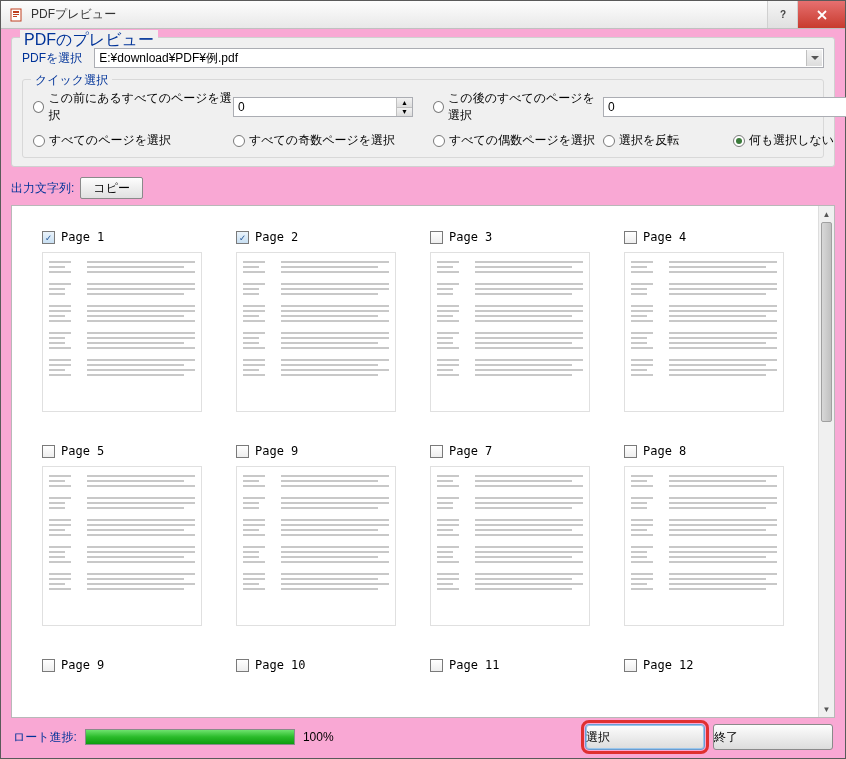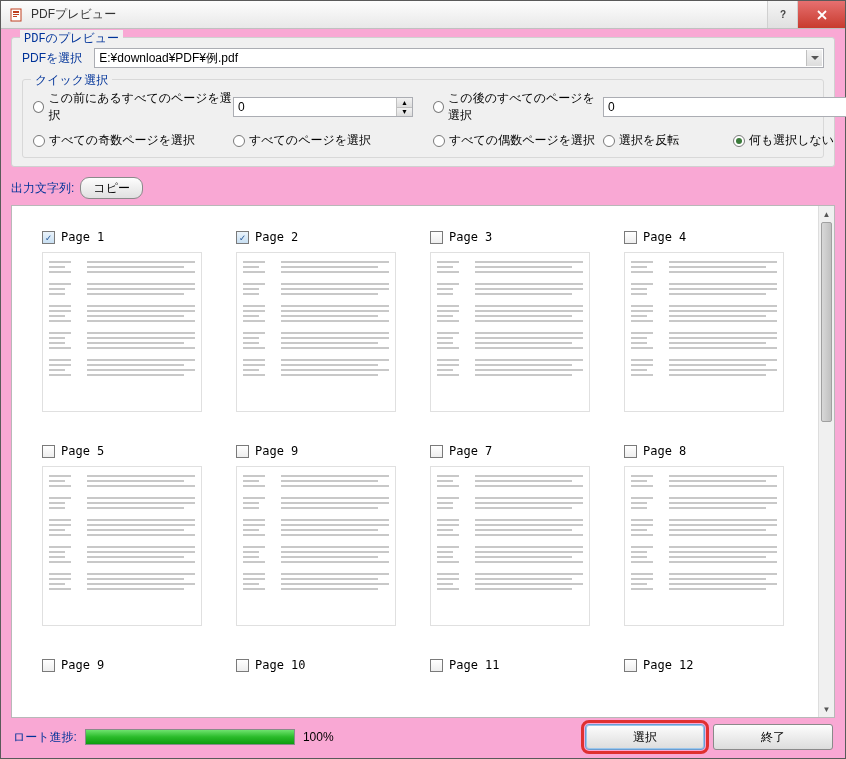--- a/index.html
+++ b/index.html
@@ -7,39 +7,39 @@
 .window { width: 846px; height: 759px; border: 1px solid #5a5a5a; background: #f9a8d4; display: flex; flex-direction: column; }
 .titlebar { height: 28px; background: linear-gradient(#fdfdfd, #e8e8e8); display: flex; align-items: center; padding: 0 0 0 8px; border-bottom: 1px solid #c0c0c0; }
 .titlebar .icon { width: 16px; height: 16px; margin-right: 6px; }
 .titlebar .title { flex: 1; color: #333; }
 .win-btns { display: flex; height: 100%; }
 .win-btn { width: 30px; display: flex; align-items: center; justify-content: center; border-left: 1px solid #d0d0d0; background: linear-gradient(#f5f5f5,#e0e0e0); cursor: default; }
 .win-btn.help { width: 30px; }
 .win-btn.close { width: 48px; background: linear-gradient(#e67070,#c83b2e); color: #fff; }
 .content { flex: 1; padding: 8px 10px; display: flex; flex-direction: column; }
 .groupbox { border: 1px solid #d0d0d0; border-radius: 3px; padding: 10px 10px 8px 10px; margin-bottom: 6px; position: relative; background: #f0f0f0; }
-.groupbox > .legend { position: absolute; top: -8px; left: 8px; background: #f0f0f0; padding: 0 4px; color: #003399; font-size: 12px; font-family: Liberation Mono, monospace; }
+.groupbox > .legend { position: absolute; top: -8px; left: 8px; background: #f0f0f0; padding: 0 4px; color: #003399; font-size: 16px; }
 .row { display: flex; align-items: center; gap: 12px; margin-bottom: 6px; }
 .row:last-child { margin-bottom: 0; }
 .label { color: #003399; }
 .combo { flex: 1; height: 20px; border: 1px solid #abadb3; background: #fff; display: flex; align-items: center; padding: 0 4px; position: relative; }
 .combo .drop { position: absolute; right: 1px; top: 1px; bottom: 1px; width: 16px; background: linear-gradient(#f2f2f2,#ddd); border-left: 1px solid #c0c0c0; display: flex; align-items: center; justify-content: center; }
 .quick { border: 1px solid #d8d8d8; border-radius: 3px; padding: 10px 10px 8px 10px; position: relative; margin-top: 11px; }
 .quick > .legend { position: absolute; top: -8px; left: 8px; background: #f0f0f0; padding: 0 4px; color: #003399; }
 .quick-grid { display: grid; grid-template-columns: 200px 200px 170px 130px 130px; row-gap: 8px; align-items: center; }
 .radio-item { display: flex; align-items: center; gap: 4px; }
 .radio { width: 12px; height: 12px; border: 1px solid #7a7a7a; border-radius: 50%; background: #fff; display: inline-flex; align-items: center; justify-content: center; }
 .radio.checked::after { content:''; width: 6px; height: 6px; background: #3a7a3a; border-radius: 50%; }
 .spinner { width: 180px; height: 20px; border: 1px solid #abadb3; background: #fff; display: flex; align-items: center; padding: 0 4px; position: relative; }
 .spinner .spin-btns { position: absolute; right: 0; top: 0; bottom: 0; width: 16px; display: flex; flex-direction: column; }
 .spinner .spin-btn { flex: 1; background: linear-gradient(#f2f2f2,#ddd); border-left: 1px solid #c0c0c0; display:flex;align-items:center;justify-content:center;font-size:7px; }
 .spinner .spin-btn:first-child { border-bottom: 1px solid #c0c0c0; }
 .output-row { display: flex; align-items: center; gap: 6px; margin: 4px 16px 6px 0; }
 .text-input { flex: 1; height: 20px; border: 1px solid #abadb3; background: #fff; padding: 0 4px; }
-.btn { height: 22px; padding: 0 12px; border: 1px solid #8a8a8a; background: linear-gradient(#fdfdfd,#e0e0e0); border-radius: 9px; cursor: default; display:inline-flex;align-items:center;justify-content:center; }
+.btn { height: 22px; padding: 0 12px; border: 1px solid #8a8a8a; background: linear-gradient(#fdfdfd,#e0e0e0); border-radius: 2px; cursor: default; display:inline-flex;align-items:center;justify-content:center; }
 .preview-area { flex: 1; border: 1px solid #b8b8b8; background: #fff; position: relative; overflow: hidden; }
 .preview-scroll { position: absolute; top: 2px; right: 16px; bottom: 2px; left: 2px; overflow: hidden; padding: 20px 18px 0 28px; }
 .scrollbar { position: absolute; top: 0; right: 0; bottom: 0; width: 16px; background: #f0f0f0; border-left: 1px solid #ddd; }
 .scrollbar .thumb { position: absolute; top: 16px; left: 2px; right: 2px; height: 200px; background: linear-gradient(90deg,#d8d8d8,#c0c0c0); border: 1px solid #a0a0a0; border-radius: 2px; }
 .scrollbar .arrow { position:absolute; left:0; right:0; height:16px; display:flex; align-items:center; justify-content:center; font-size:8px; color:#555; }
 .scrollbar .arrow.up{top:0;} .scrollbar .arrow.down{bottom:0;}
 .pages-grid { display: grid; grid-template-columns: repeat(4, 170px); column-gap: 24px; row-gap: 30px; }
 .page-item { display: flex; flex-direction: column; }
 .page-header { display: flex; align-items: center; gap: 6px; height: 18px; font-family: "MS Gothic", monospace; }
 .checkbox { width: 13px; height: 13px; border: 1px solid #7a7a7a; background: linear-gradient(#fff,#eee); display: inline-flex; align-items: center; justify-content: center; }
@@ -49,21 +49,21 @@
 .fake-text { display: grid; grid-template-columns: 32px 1fr; column-gap: 6px; row-gap: 3px; }
 .fake-text .ln { height: 2px; background: #c8c8c8; }
 .fake-text .ln.s { width: 70%; }
 .fake-text .ln.m { width: 90%; }
 .fake-text .ln.f { width: 100%; }
 .fake-text .ln.h { width: 50%; }
 .fake-text .gap { height: 4px; grid-column: 1 / 3; }
 .footer { display: flex; align-items: center; padding: 6px 2px 0 2px; gap: 8px; }
 .progress { width: 210px; height: 16px; border: 1px solid #8a8a8a; background: #fff; position: relative; }
 .progress .fill { position: absolute; top: 0; left: 0; bottom: 0; width: 100%; background: linear-gradient(#6de36d, #2abb2a, #0d9d0d); }
-.footer-btn { width: 120px; height: 26px; border: 1px solid #8a8a8a; background: linear-gradient(#fdfdfd,#dcdcdc); border-radius: 3px; display: flex; align-items: center; justify-content: center; }
+.footer-btn { width: 120px; height: 26px; border: 1px solid #8a8a8a; background: linear-gradient(#fdfdfd,#dcdcdc); border-radius: 3px; display: flex; align-items: center; }
 .footer-btn.highlight { outline: 3px solid #e03030; outline-offset: 1px; border-radius: 4px; box-shadow: inset 0 0 0 1px #9ac6ec; border-color:#6a9dd0; }
 .spacer { flex: 1; }
 svg{display:block}
 </style>
 </head>
 <body>
 
 <div class="window">
   <div class="titlebar">
     <span class="icon">
@@ -123,25 +123,25 @@
               <span class="radio"></span>
               <span>この後のすべてのページを選択</span>
             </div>
           <div class="spinner" style="grid-column:4/6;width:auto">
             <span>0</span>
 
           </div>
 
           <div class="radio-item">
               <span class="radio"></span>
-              <span>すべての奇数ページを選択</span>
+              <span>すべてのページを選択</span>
             </div>
           <div class="radio-item">
               <span class="radio"></span>
-              <span>すべてのページを選択</span>
+              <span>すべての奇数ページを選択</span>
             </div>
           <div class="radio-item">
               <span class="radio"></span>
               <span>すべての偶数ページを選択</span>
             </div>
           <div class="radio-item">
               <span class="radio"></span>
               <span>選択を反転</span>
             </div>
           <div class="radio-item">

